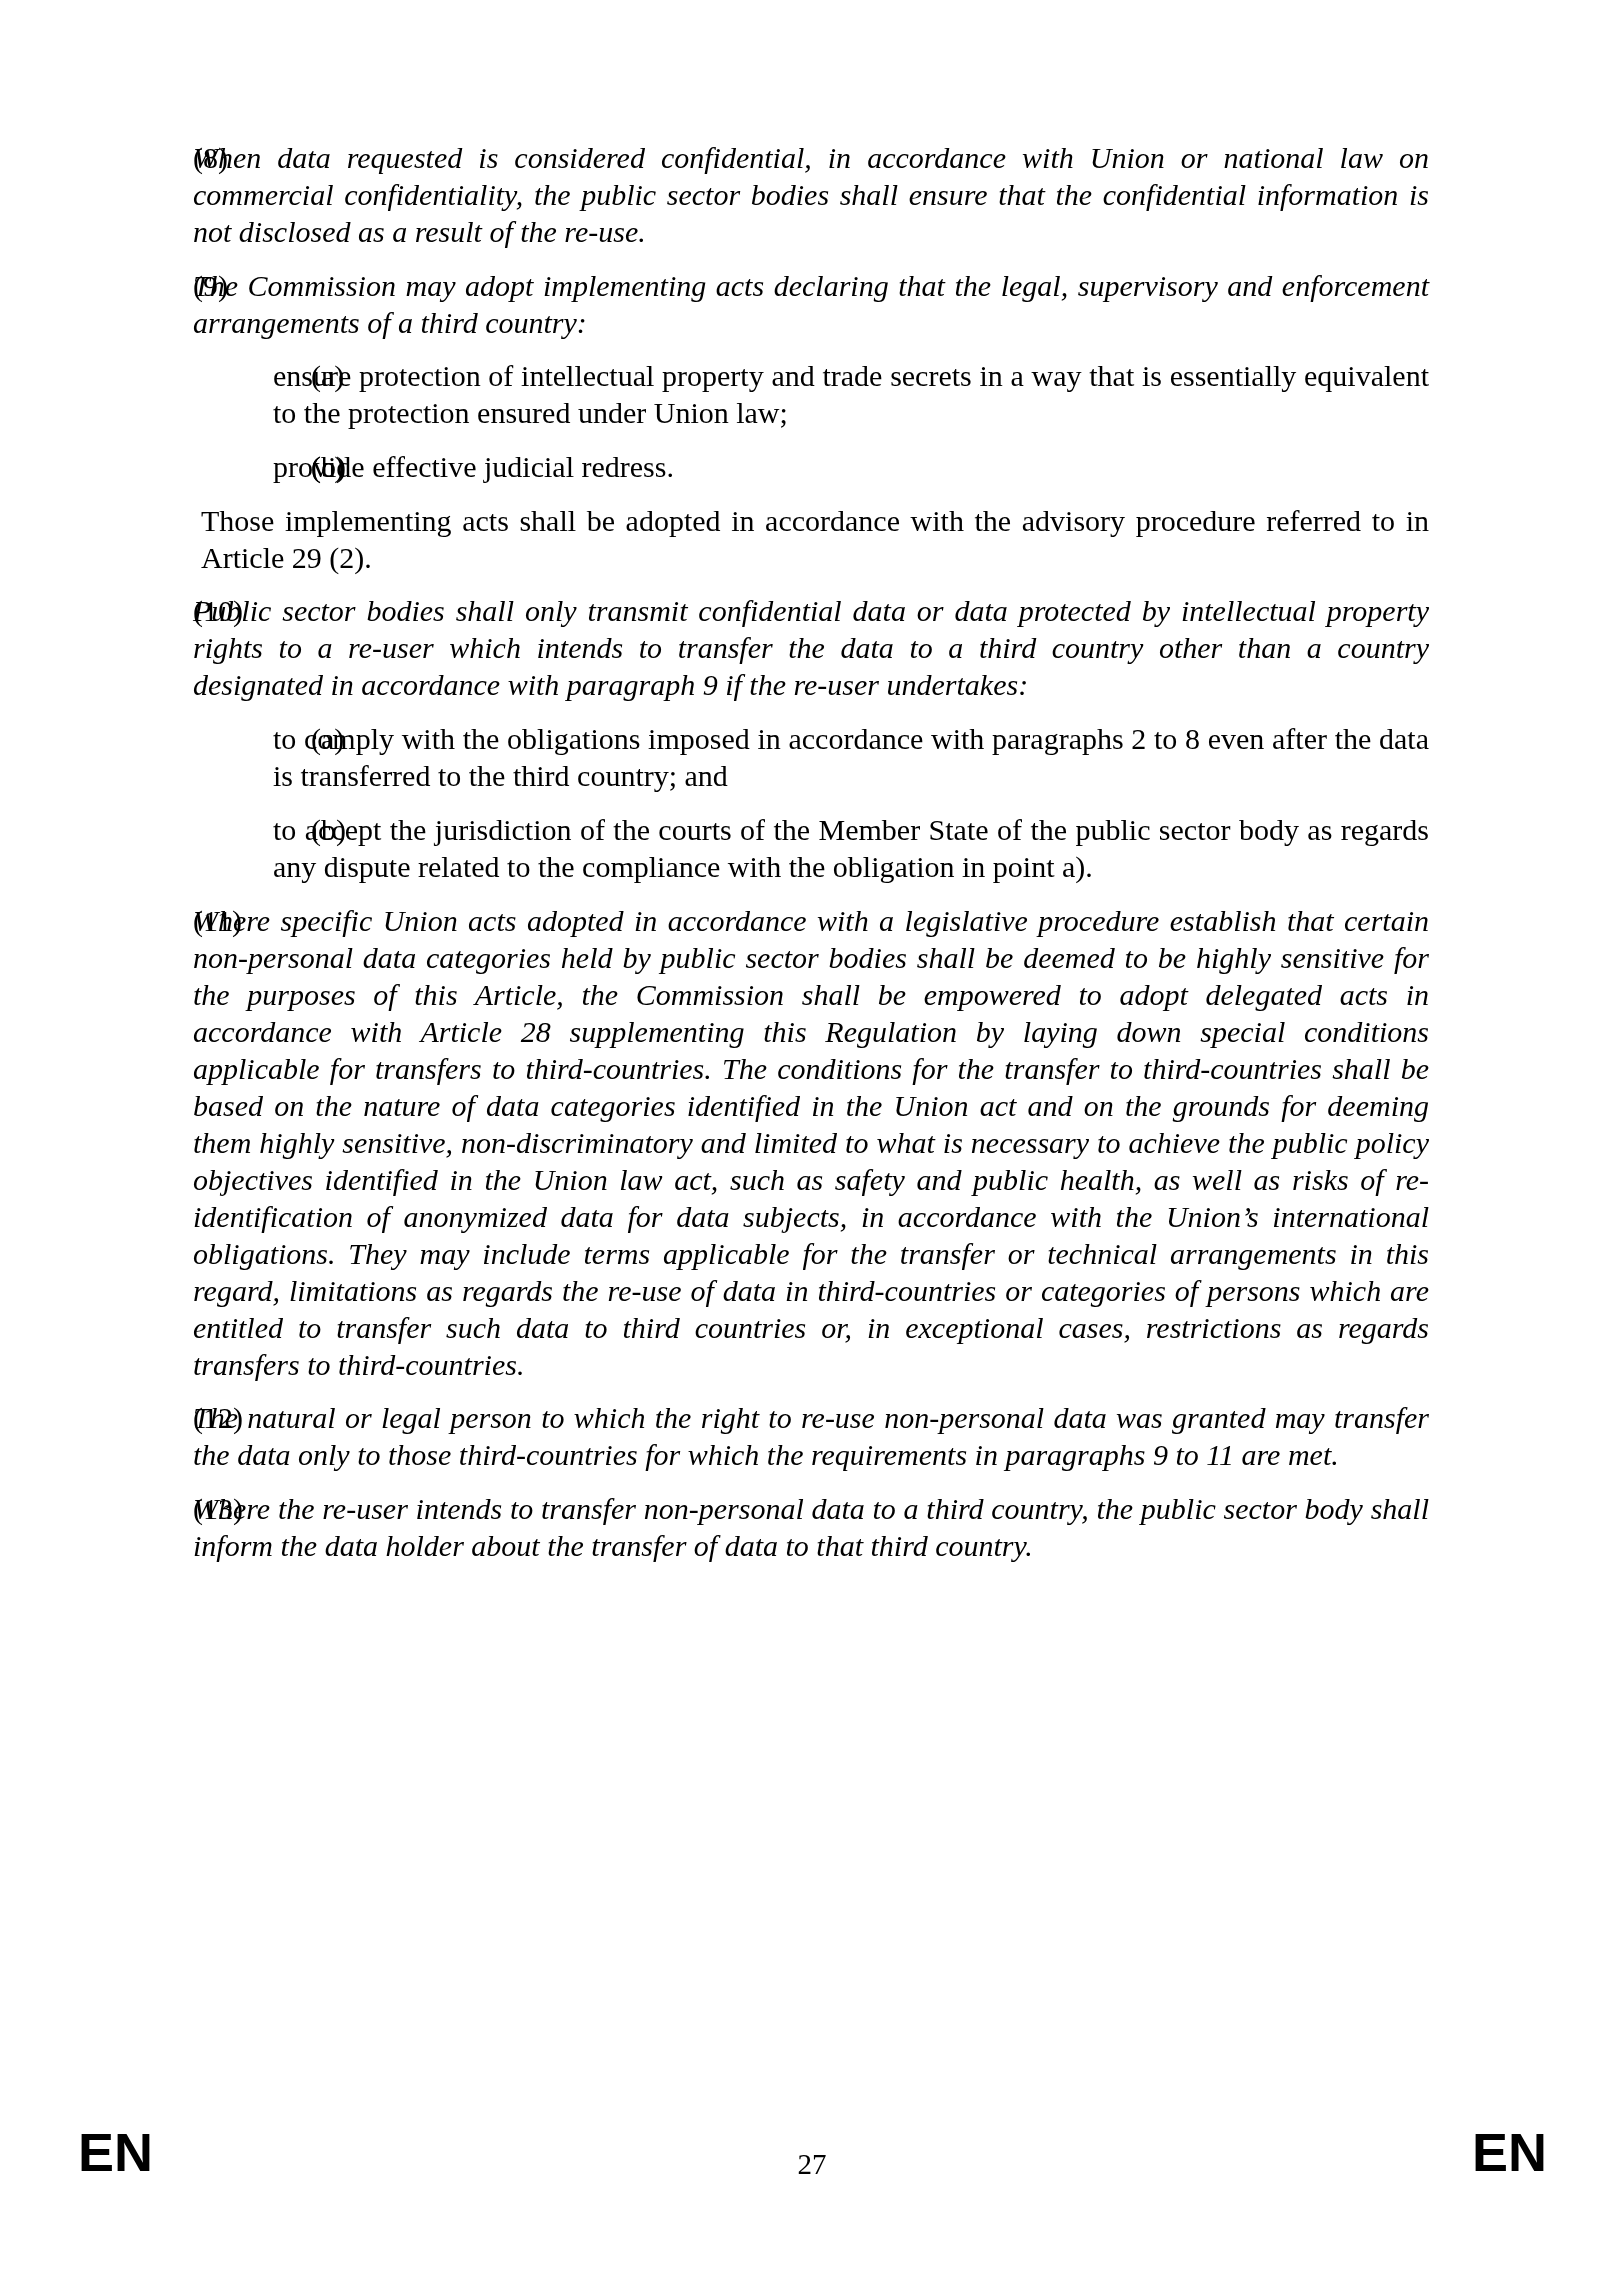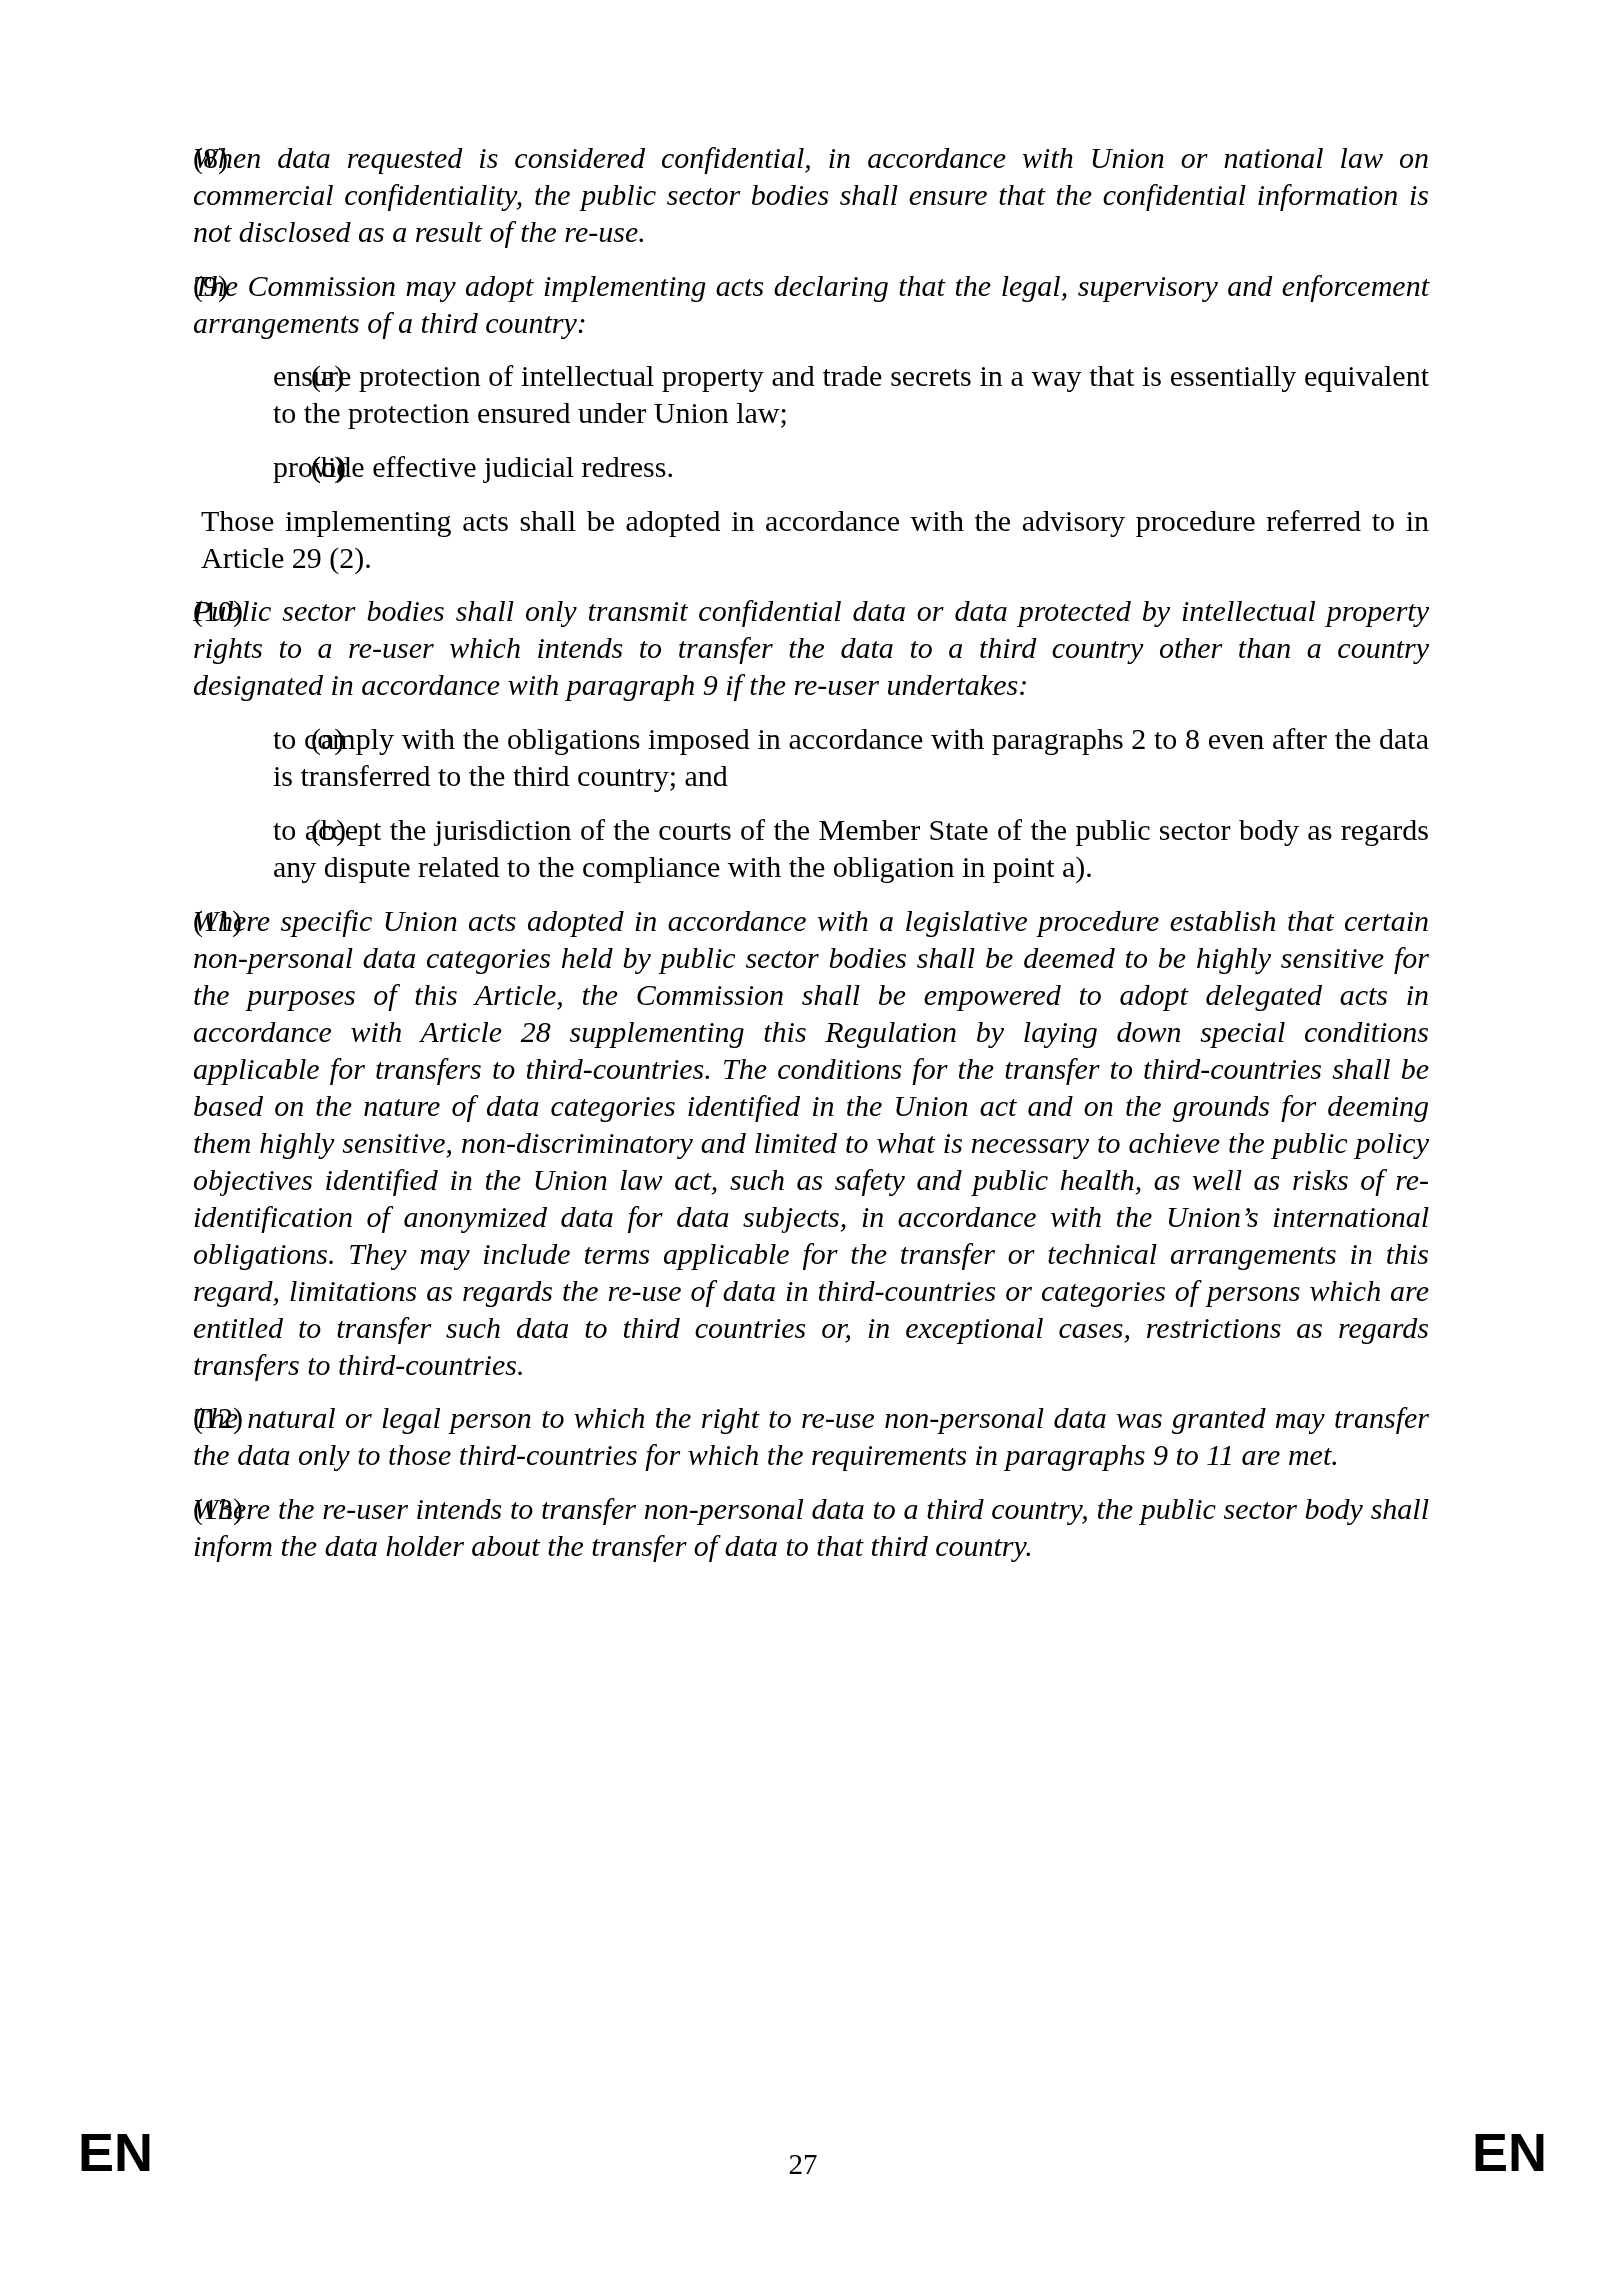--- a/index.html
+++ b/index.html
@@ -54,21 +54,21 @@
     font-weight: bold;
     font-size: 54px;
     line-height: 1;
     letter-spacing: 0px;
   }
   .footer-lang.left { left: 78px; }
   .footer-lang.right { right: 74px; }
   .page-number {
     position: absolute;
     top: 2150px;
-    left: 185px;
+    left: 194px;
     width: 1236px;
     text-align: center;
     font-size: 29px;
     line-height: 1;
   }
 </style>
 </head>
 <body>
 
 <div class="page">

